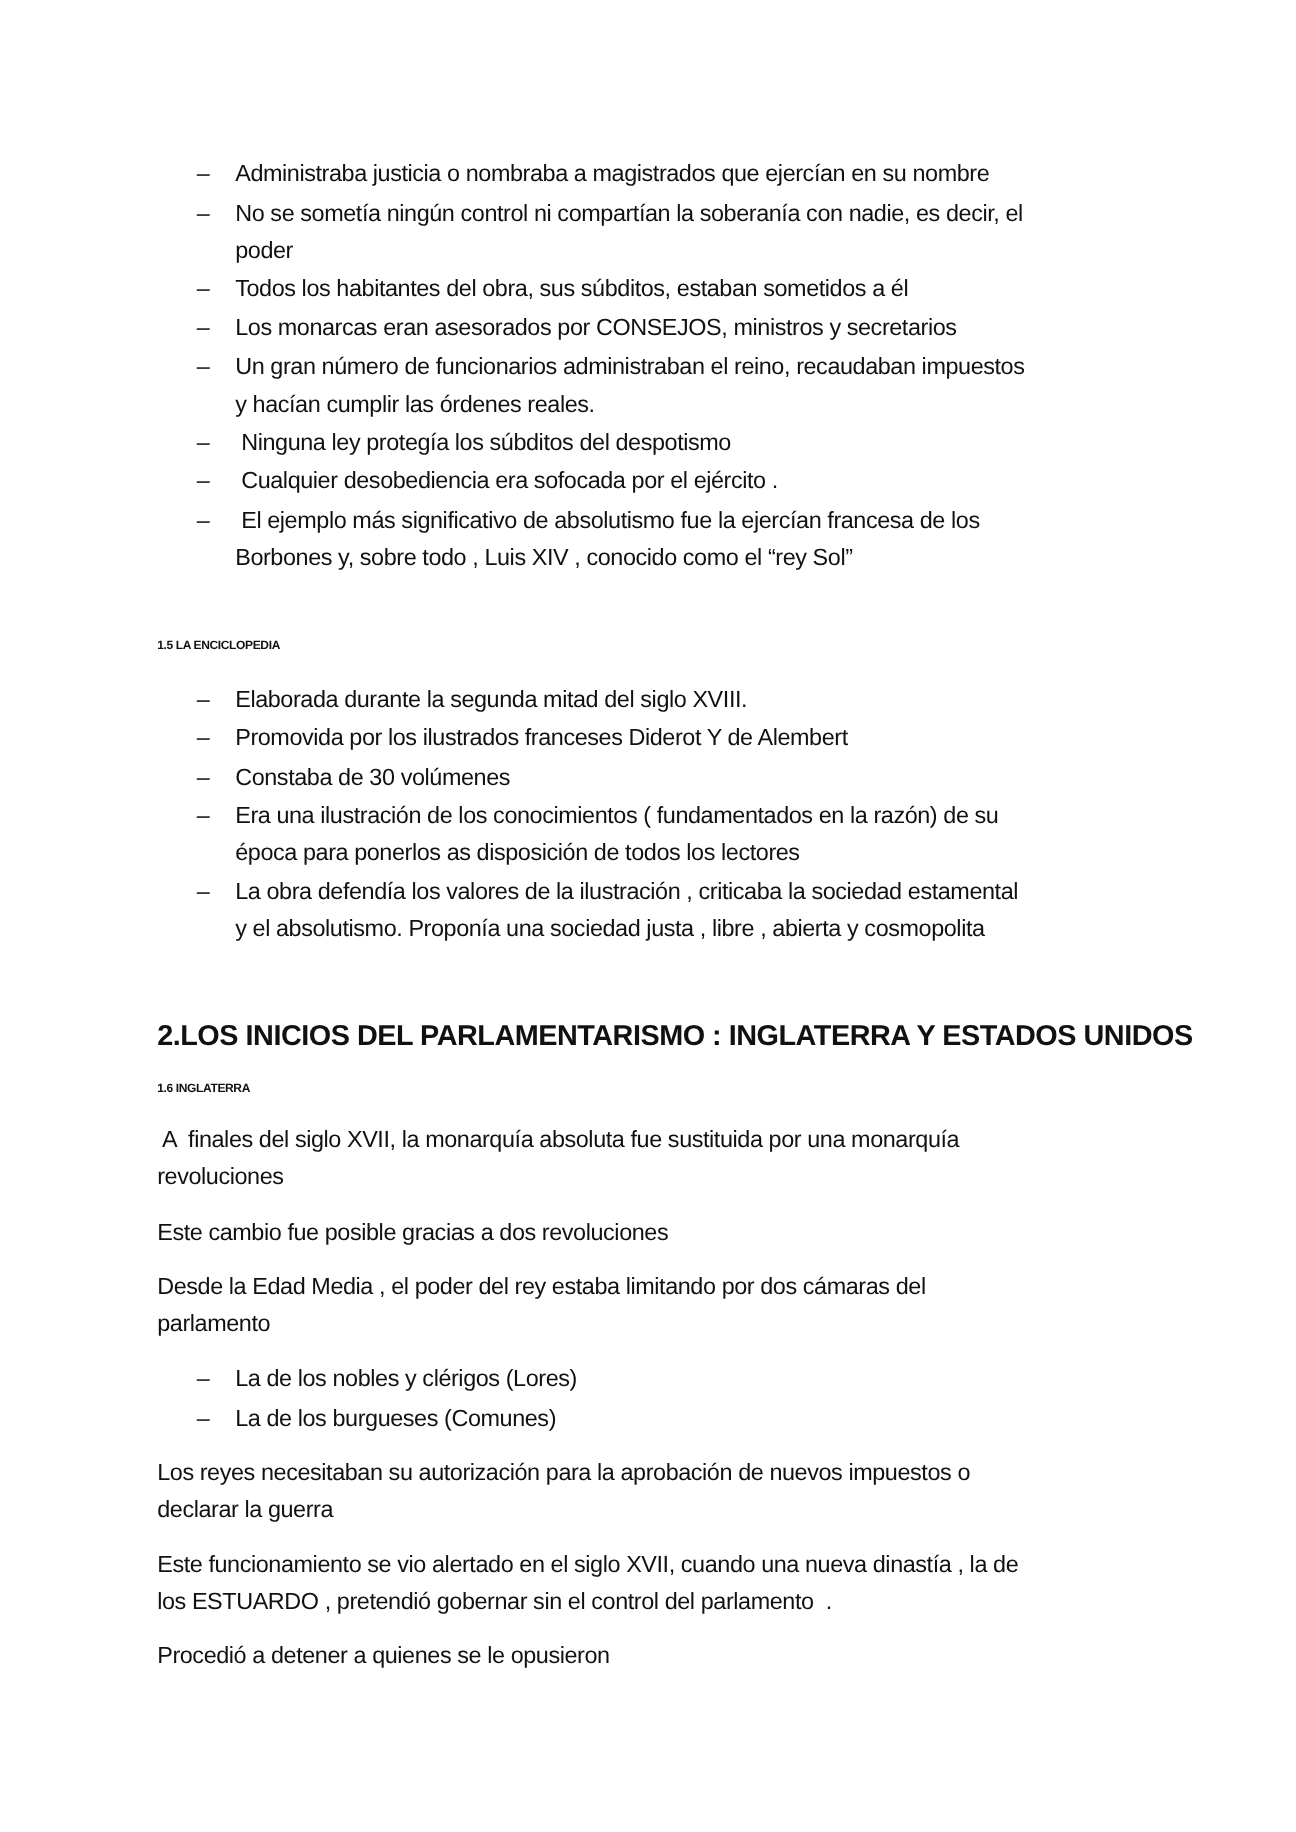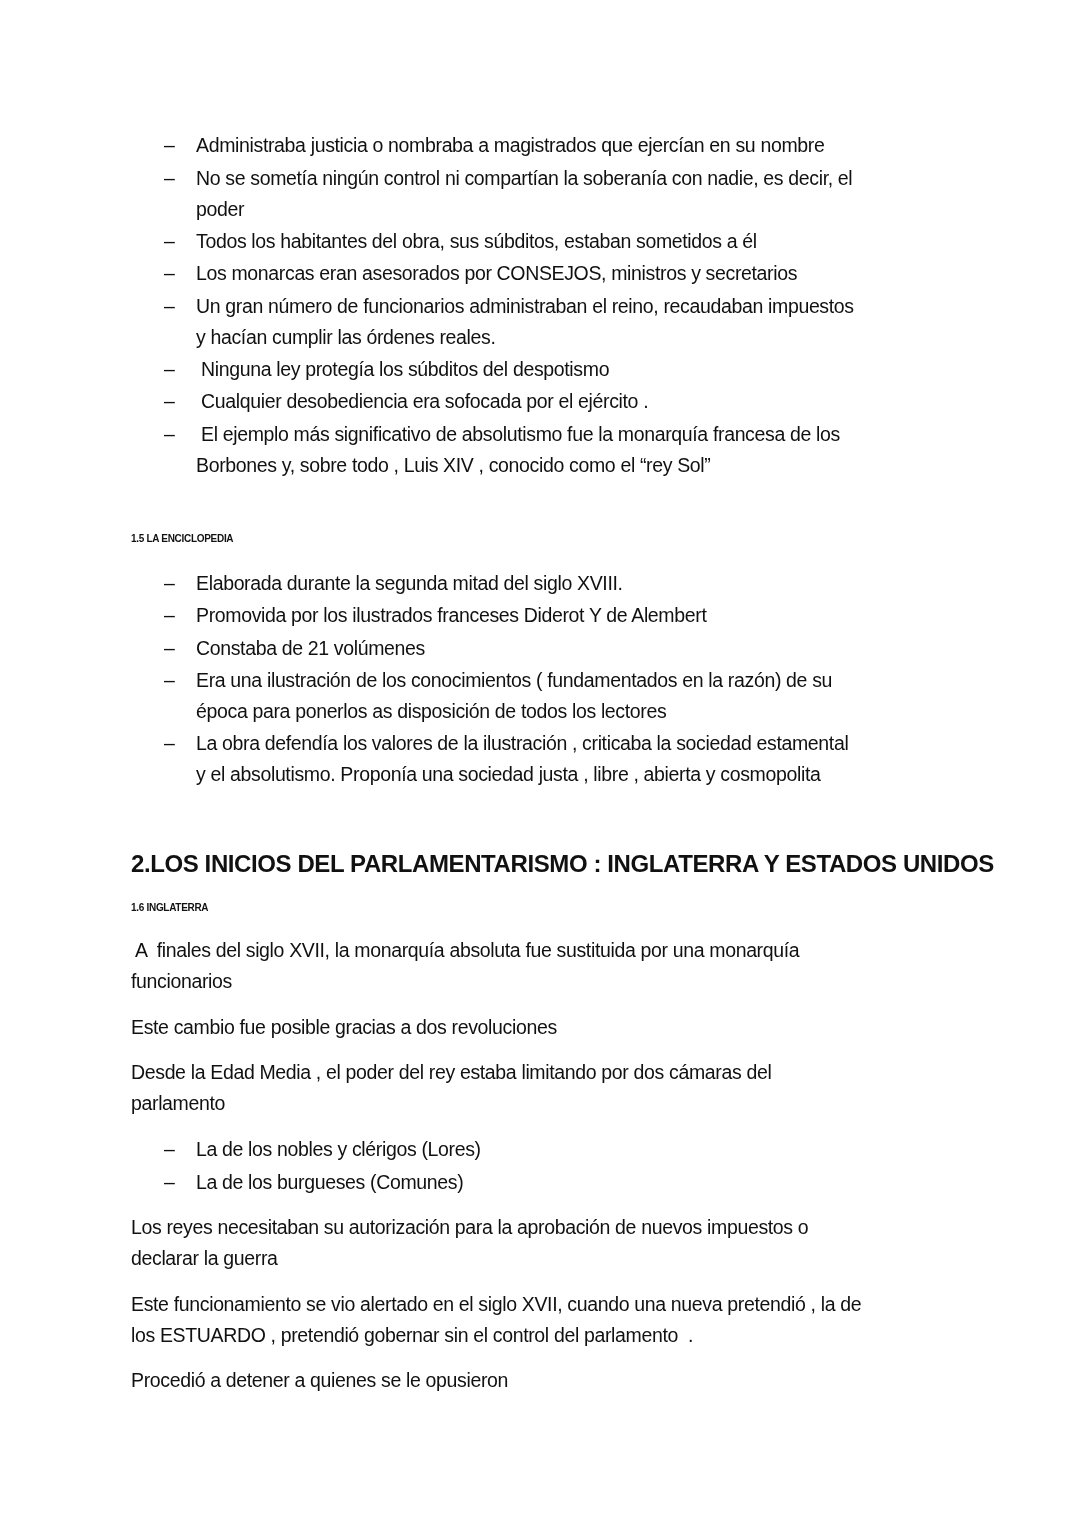--- a/index.html
+++ b/index.html
@@ -42,63 +42,63 @@
     <span class="line btxt" style="top:294px">Un gran número de funcionarios administraban el reino, recaudaban impuestos</span>
     <span class="line btxt" style="top:325px">y hacían cumplir las órdenes reales.</span>
 
     <span class="dash" style="top:357px">–</span>
     <span class="line btxt sp" style="top:357px">Ninguna ley protegía los súbditos del despotismo</span>
 
     <span class="dash" style="top:389px">–</span>
     <span class="line btxt sp" style="top:389px">Cualquier desobediencia era sofocada por el ejército .</span>
 
     <span class="dash" style="top:422px">–</span>
-    <span class="line btxt sp" style="top:422px">El ejemplo más significativo de absolutismo fue la monarquía francesa de los</span>
+    <span class="line btxt sp" style="top:422px">El ejemplo más significativo de absolutismo fue la ejercían francesa de los</span>
     <span class="line btxt" style="top:453px">Borbones y, sobre todo , Luis XIV , conocido como el  “rey Sol”</span>
   </div>
 
   <div class="h-small" style="top:529px">1.5 LA ENCICLOPEDIA</div>
 
   <div>
     <span class="dash" style="top:571px">–</span>
     <span class="line btxt" style="top:571px">Elaborada durante la segunda mitad del siglo XVIII.</span>
 
     <span class="dash" style="top:603px">–</span>
     <span class="line btxt" style="top:603px">Promovida por los ilustrados franceses  Diderot Y de Alembert</span>
 
     <span class="dash" style="top:636px">–</span>
-    <span class="line btxt" style="top:636px">Constaba de 21 volúmenes</span>
+    <span class="line btxt" style="top:636px">Constaba de 30 volúmenes</span>
 
     <span class="dash" style="top:668px">–</span>
     <span class="line btxt" style="top:668px">Era una ilustración  de los conocimientos ( fundamentados en la razón) de su</span>
     <span class="line btxt" style="top:699px">época para ponerlos as disposición de todos los lectores</span>
 
     <span class="dash" style="top:731px">–</span>
     <span class="line btxt" style="top:731px">La obra defendía los valores de la ilustración , criticaba la sociedad estamental</span>
     <span class="line btxt" style="top:762px">y el absolutismo. Proponía  una sociedad justa , libre , abierta y cosmopolita</span>
   </div>
 
   <div class="h-main" style="top:851px">2.LOS INICIOS DEL PARLAMENTARISMO : INGLATERRA Y ESTADOS UNIDOS</div>
   <div class="h-small" style="top:898px">1.6 INGLATERRA</div>
 
   <span class="line para" style="top:938px; white-space:pre"> A  finales del siglo XVII, la monarquía absoluta fue sustituida por una monarquía</span>
-  <span class="line para" style="top:969px">funcionarios</span>
+  <span class="line para" style="top:969px">revoluciones</span>
 
   <span class="line para" style="top:1015px">Este cambio fue posible gracias a dos revoluciones</span>
 
   <span class="line para" style="top:1060px">Desde la Edad Media , el poder del rey estaba limitando por dos cámaras del</span>
   <span class="line para" style="top:1091px">parlamento</span>
 
   <div>
     <span class="dash" style="top:1137px">–</span>
     <span class="line btxt" style="top:1137px">La de los nobles y clérigos (Lores)</span>
     <span class="dash" style="top:1170px">–</span>
     <span class="line btxt" style="top:1170px">La de los burgueses (Comunes)</span>
   </div>
 
   <span class="line para" style="top:1215px">Los reyes necesitaban su autorización para la aprobación de nuevos impuestos o</span>
   <span class="line para" style="top:1246px">declarar la guerra</span>
 
-  <span class="line para" style="top:1292px">Este funcionamiento se vio alertado en el siglo XVII, cuando una nueva pretendió , la de</span>
+  <span class="line para" style="top:1292px">Este funcionamiento se vio alertado en el siglo XVII, cuando una nueva dinastía , la de</span>
   <span class="line para" style="top:1368px">Procedió a detener a quienes se le opusieron</span>
 
   <span class="line para" style="top:1323px; white-space:pre">los ESTUARDO , pretendió gobernar sin el control del parlamento  .</span>
 </div>
 
 </body></html>

